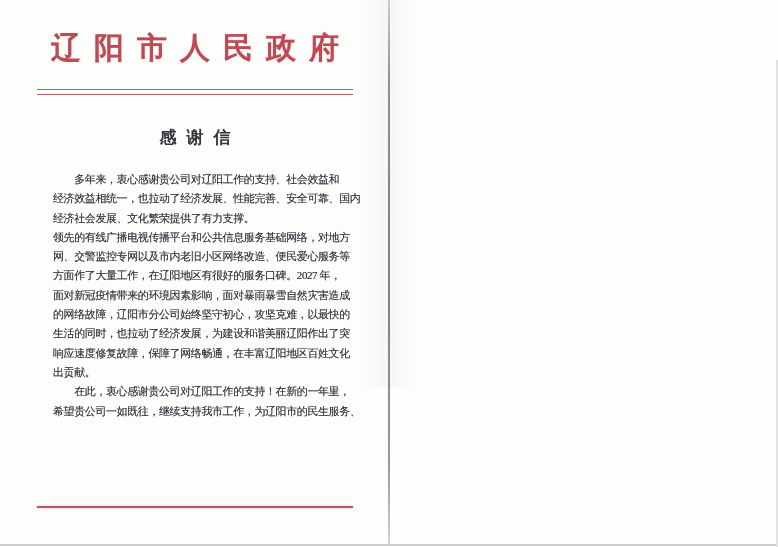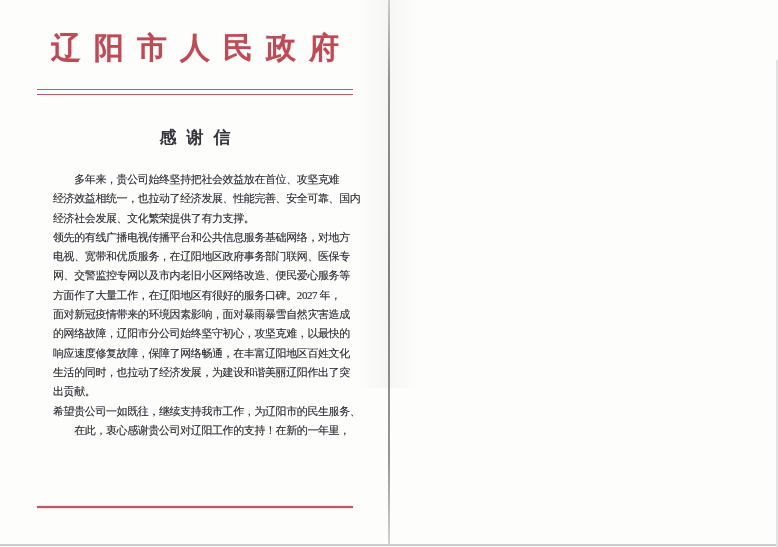--- a/index.html
+++ b/index.html
@@ -79,34 +79,33 @@
 </head>
 <body>
 
 <div class="scan">
 
   <div class="page page-left">
     <div class="letterhead">辽阳市人民政府</div>
     <div class="double-rule"></div>
     <div class="letter-title">感谢信</div>
     <div class="body-block">
-        <div>　　多年来，贵公司始终坚持把社会效益放在首位、攻坚克难</div>
+        <div>　　多年来，衷心感谢贵公司对辽阳工作的支持、社会效益和</div>
         <div>经济效益相统一，也拉动了经济发展、性能完善、安全可靠、国内</div>
         <div>经济社会发展、文化繁荣提供了有力支撑。</div>
         <div>领先的有线广播电视传播平台和公共信息服务基础网络，对地方</div>
-        <div>电视、宽带和优质服务，在辽阳地区政府事务部门联网、医保专</div>
         <div>网、交警监控专网以及市内老旧小区网络改造、便民爱心服务等</div>
         <div>方面作了大量工作，在辽阳地区有很好的服务口碑。2027 年，</div>
         <div>面对新冠疫情带来的环境因素影响，面对暴雨暴雪自然灾害造成</div>
         <div>的网络故障，辽阳市分公司始终坚守初心，攻坚克难，以最快的</div>
+        <div>生活的同时，也拉动了经济发展，为建设和谐美丽辽阳作出了突</div>
         <div>响应速度修复故障，保障了网络畅通，在丰富辽阳地区百姓文化</div>
-        <div>生活的同时，也拉动了经济发展，为建设和谐美丽辽阳作出了突</div>
         <div>出贡献。</div>
+        <div>　　在此，衷心感谢贵公司对辽阳工作的支持！在新的一年里，</div>
         <div>希望贵公司一如既往，继续支持我市工作，为辽阳市的民生服务、</div>
-        <div>　　在此，衷心感谢贵公司对辽阳工作的支持！在新的一年里，</div>
       </div>
     <div class="footer-rule"></div>
   </div>
 
   <div class="fold-line"></div>
 
   <div class="page page-right">
     
 
     

